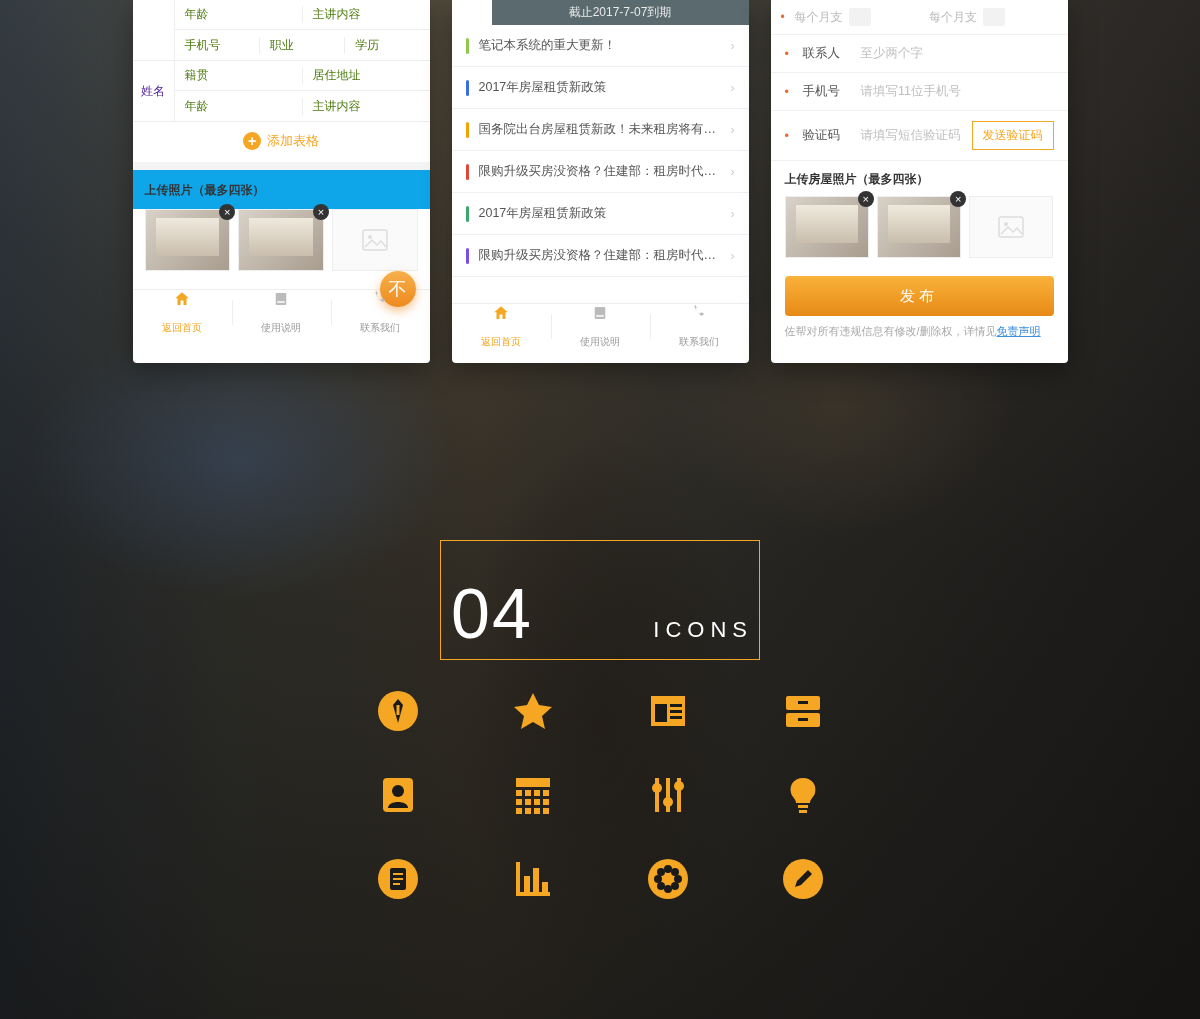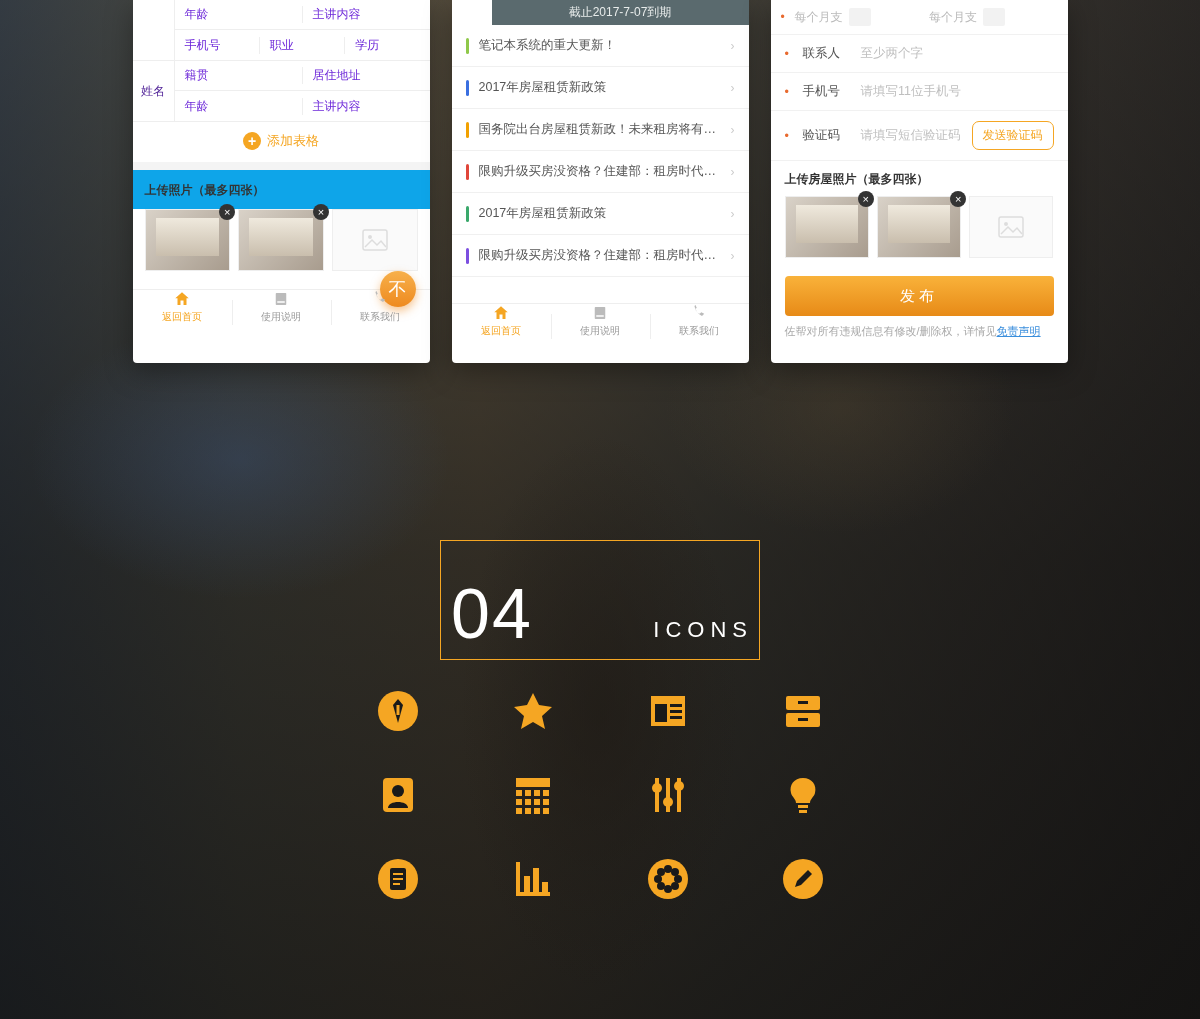--- a/index.html
+++ b/index.html
@@ -46,51 +46,51 @@
   color: #555;
   position: relative;
 }
 
 
 .form-row { display: flex; border-bottom: 1px solid #eee; min-height: 30px; }
 .name-col { width: 42px; display: flex; align-items: center; justify-content: center; color: #4c1d95; border-right: 1px solid #eee; }
 .cells-col { flex: 1; }
 .cells-row { display: flex; border-bottom: 1px solid #eee; min-height: 30px; align-items: center; }
 .cells-row:last-child { border-bottom: none; }
-.cell { flex: 1; padding: 0 10px; color: #6d28d9; font-size: 12px; border-right: 1px solid #eee; }
+.cell { flex: 1; padding: 0 10px; color: #4d7c0f; font-size: 12px; border-right: 1px solid #eee; }
 .cell:last-child { border-right: none; }
 .add-line { display: flex; align-items: center; justify-content: center; gap: 6px; padding: 10px 0 12px; color: #f5a623; font-size: 13px; }
 .add-plus { width: 18px; height: 18px; border-radius: 50%; background: #f5a623; color: #fff; display: flex; align-items: center; justify-content: center; font-size: 14px; font-weight: bold; }
 .upload-title { font-size: 12px; color: #333; padding: 12px 12px 10px; font-weight: 600; background: #0ea5e9; border-top: 8px solid #f4f4f4; }
 .thumbs { display: flex; gap: 8px; padding: 0 12px 18px; }
 .thumb { width: 86px; height: 62px; background: linear-gradient(135deg,#d9d2c8,#a89c8e); position: relative; border: 1px solid #eee; }
 .thumb::after { content: ""; position: absolute; inset: 8px 10px 14px 10px; background: linear-gradient(180deg,#efe9dd,#c9bead); }
 .thumb-x { position: absolute; top: -6px; right: -6px; width: 16px; height: 16px; border-radius: 50%; background: #333; color: #fff; font-size: 11px; display: flex; align-items: center; justify-content: center; }
 .thumb-empty { width: 86px; height: 62px; border: 1px solid #eee; display: flex; align-items: center; justify-content: center; color: #ddd; background: #fafafa; }
 .fab { position: absolute; right: 14px; bottom: 56px; width: 36px; height: 36px; border-radius: 50%; background: linear-gradient(180deg,#f7b04b,#ee8a1f); box-shadow: 0 4px 10px rgba(238,138,31,0.5); color: #fff; display: flex; align-items: center; justify-content: center; font-size: 18px; }
 .tabbar { display: flex; border-top: 1px solid #eee; height: 46px; background: #fff; }
-.tab { flex: 1; display: flex; flex-direction: column; align-items: center; justify-content: flex-start; gap: 2px; font-size: 10px; color: #999; position: relative; }
+.tab { flex: 1; display: flex; flex-direction: column; align-items: center; justify-content: space-between; gap: 2px; font-size: 10px; color: #999; position: relative; }
 .tab.active { color: #f5a623; }
 .tab + .tab::before { content: ""; position: absolute; left: 0; top: 10px; bottom: 10px; width: 1px; background: #eee; }
 .tab-ico { width: 18px; height: 18px; display: flex; align-items: center; justify-content: center; }
 
 
 .deadline { background: #5a6a6e; color: #e8eceb; font-size: 12px; text-align: center; padding: 4px 0; margin-left: 40px; }
 .news-list { background: #fff; }
 .news-item { display: flex; align-items: center; gap: 10px; padding: 12px 14px; border-bottom: 1px solid #f0f0f0; font-size: 12.5px; color: #555; }
 .stripe { width: 3px; height: 16px; border-radius: 2px; flex: none; }
 .news-item .txt { flex: 1; white-space: nowrap; overflow: hidden; text-overflow: ellipsis; }
 .chev { color: #ccc; font-size: 12px; }
 
 
 .field-row { display: flex; align-items: center; padding: 10px 14px; border-bottom: 1px solid #f1f1f1; font-size: 12.5px; gap: 10px; }
 .req { color: #e86a2f; width: 8px; }
 .lab { color: #555; width: 48px; }
 .ph { color: #bfbfbf; flex: 1; }
-.send-btn { border: 1px solid #f5a623; color: #f5a623; border-radius: 7px; padding: 5px 10px; font-size: 12px; }
+.send-btn { border: 1px solid #f5a623; color: #f5a623; border-radius: 0; padding: 5px 10px; font-size: 12px; }
 .upload-title2 { font-size: 12px; color: #333; padding: 10px 14px 8px; font-weight: 600; }
 .thumbs2 { display: flex; gap: 8px; padding: 0 14px 12px; }
 .publish { margin: 6px 14px 8px; height: 40px; border-radius: 4px; background: linear-gradient(180deg,#f9b23a,#e78a17); color: #fff; font-size: 15px; display: flex; align-items: center; justify-content: center; letter-spacing: 4px; }
 .disclaimer { font-size: 11px; color: #aaa; padding: 0 14px 24px; }
 .disclaimer a { color: #3a8edc; text-decoration: underline; }
 .half-row { display: flex; border-bottom: 1px solid #f1f1f1; }
 .half { flex: 1; display: flex; align-items: center; padding: 8px 10px; gap: 6px; font-size: 12px; color: #bbb; }
 .half .box { width: 22px; height: 18px; background: #f2f2f2; border-radius: 2px; }
 
 

